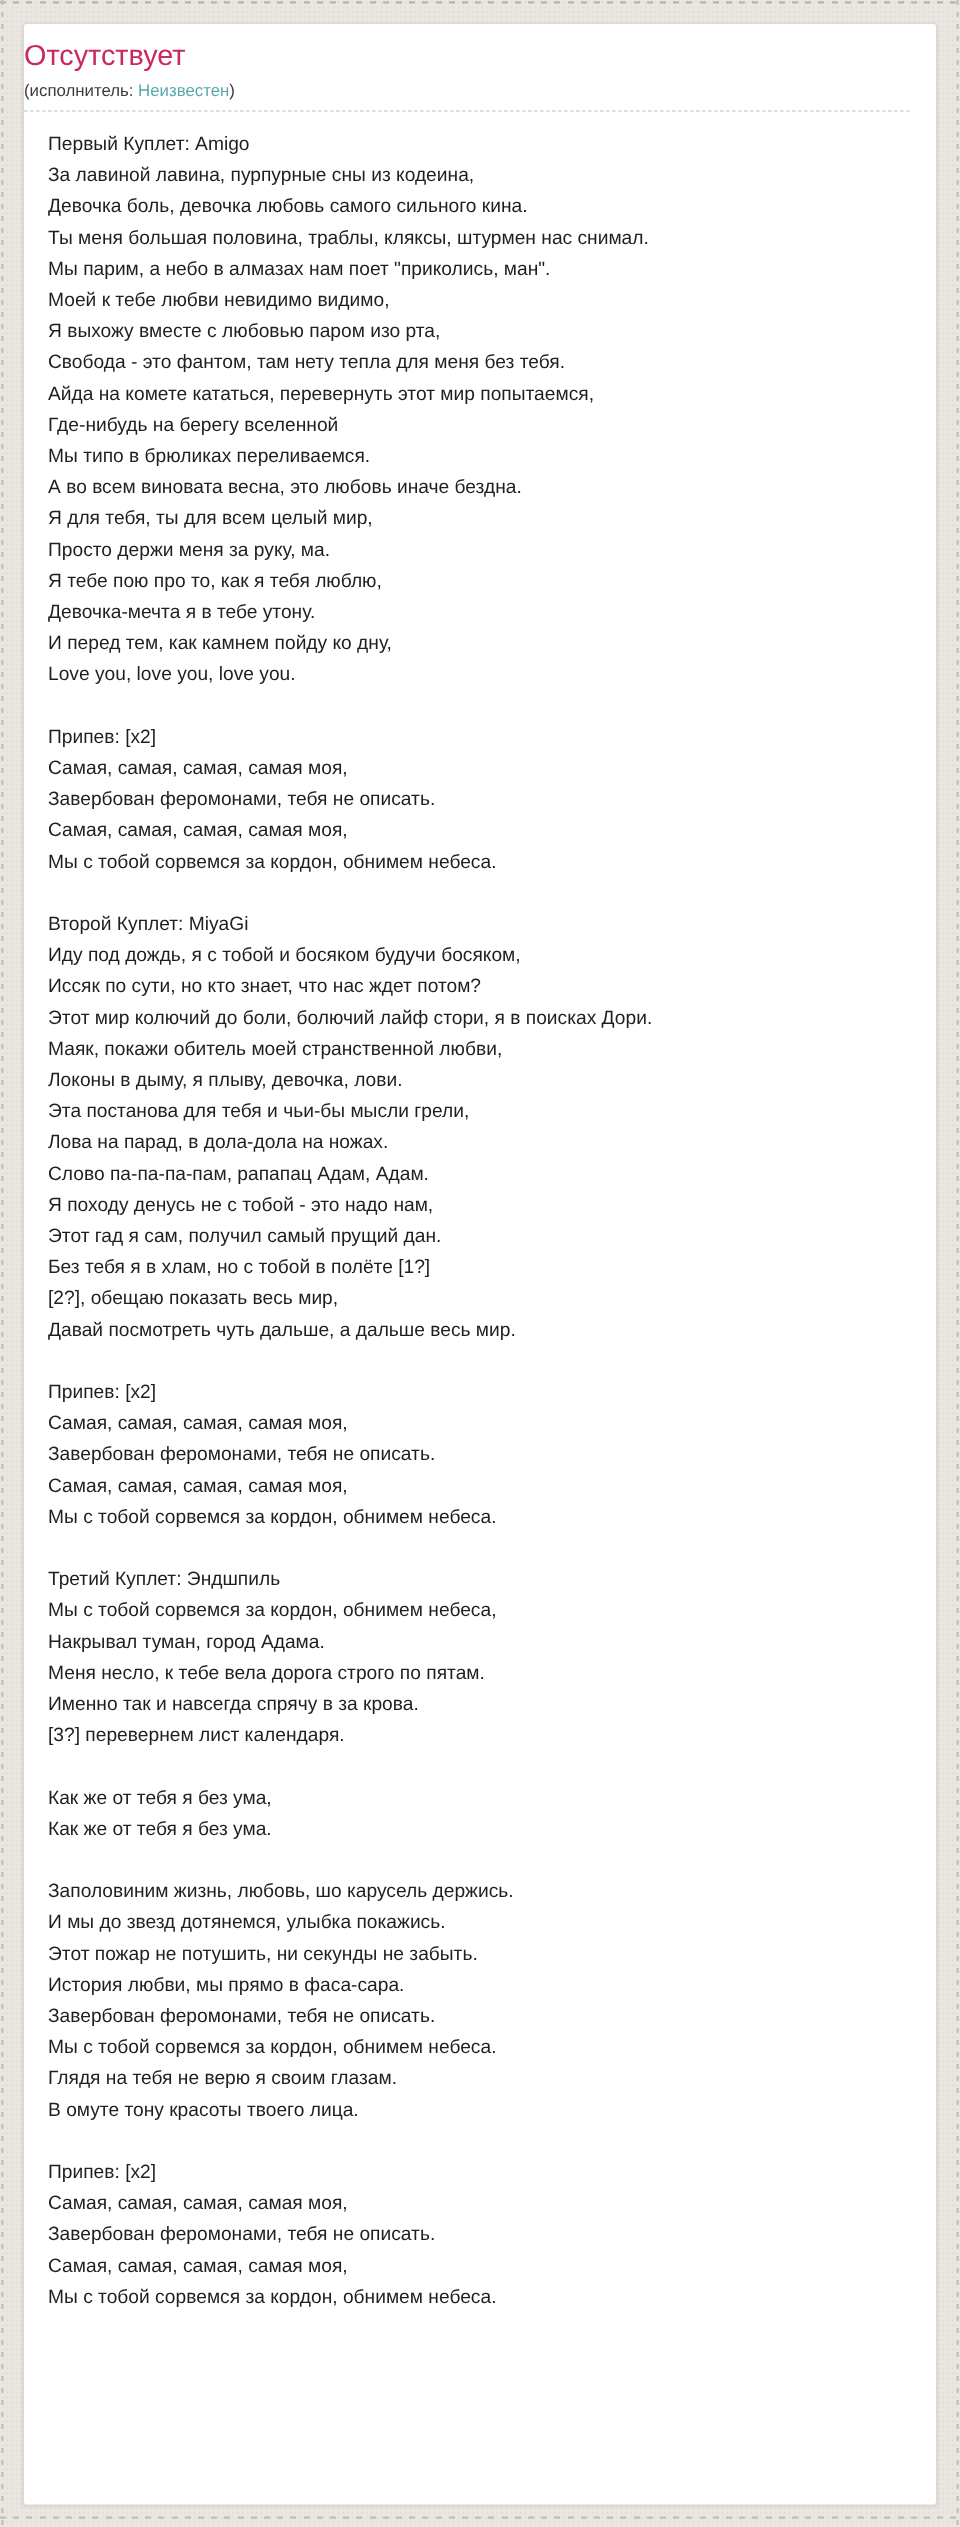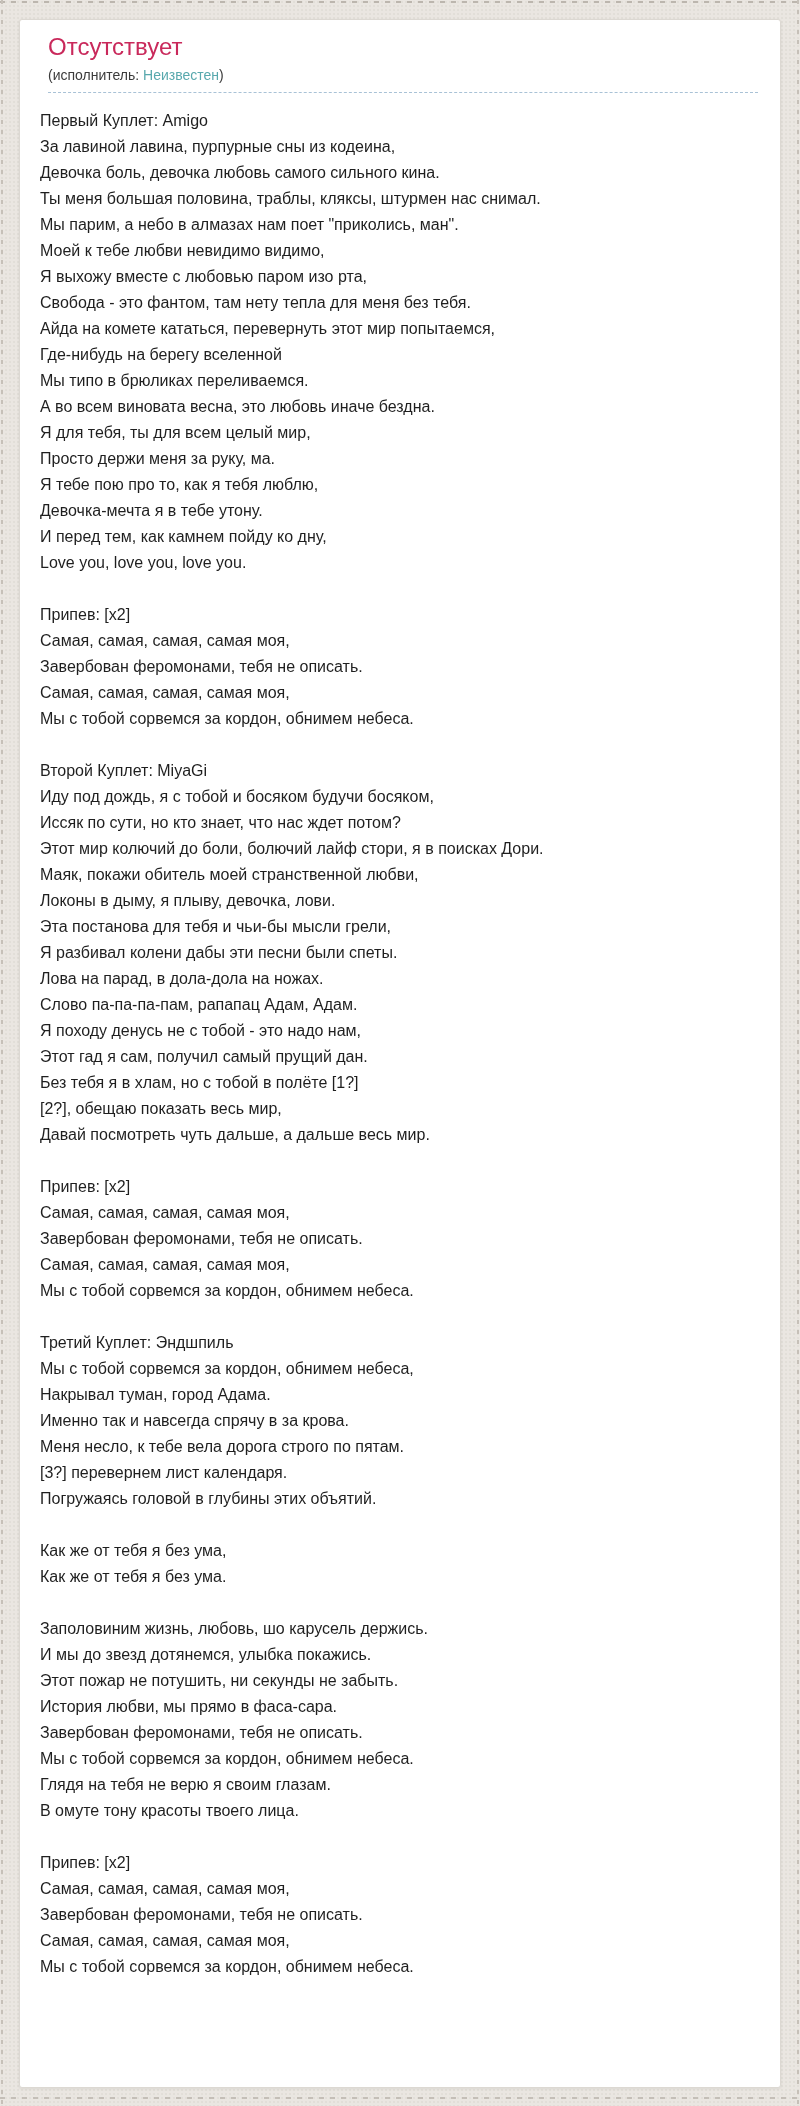--- a/index.html
+++ b/index.html
@@ -29,21 +29,21 @@
   .card {
     position: absolute;
     left: 19px; top: 19px;
     width: 762px; height: 2069px;
     background: var(--card_bg, #ffffff);
     border: 1px solid #dcd8d2;
     border-radius: 3px;
     box-shadow: 0 1px 3px rgba(0,0,0,0.07);
   }
   .header {
-    padding: 13px 22px 0 28px;
+    padding: 13px 22px 0 0;
   }
   .song-title {
     display: inline-block;
     font-size: 24px;
     line-height: 27px;
     color: var(--title_link, #c9295b);
     text-decoration: none;
     cursor: pointer;
   }
   .artist-line {
@@ -105,42 +105,40 @@
       <div class="lyric-line">Самая, самая, самая, самая моя,</div>
       <div class="lyric-line">Мы с тобой сорвемся за кордон, обнимем небеса.</div>
       <div class="lyric-line"></div>
       <div class="lyric-line">Второй Куплет: MiyaGi</div>
       <div class="lyric-line">Иду под дождь, я с тобой и босяком будучи босяком,</div>
       <div class="lyric-line">Иссяк по сути, но кто знает, что нас ждет потом?</div>
       <div class="lyric-line">Этот мир колючий до боли, болючий лайф стори, я в поисках Дори.</div>
       <div class="lyric-line">Маяк, покажи обитель моей странственной любви,</div>
       <div class="lyric-line">Локоны в дыму, я плыву, девочка, лови.</div>
       <div class="lyric-line">Эта постанова для тебя и чьи-бы мысли грели,</div>
-      <div class="lyric-line">Я разбивал колени дабы эти песни были спеты.</div>
       <div class="lyric-line">Лова на парад, в дола-дола на ножах.</div>
       <div class="lyric-line">Слово па-па-па-пам, рапапац Адам, Адам.</div>
       <div class="lyric-line">Я походу денусь не с тобой - это надо нам,</div>
       <div class="lyric-line">Этот гад я сам, получил самый прущий дан.</div>
       <div class="lyric-line">Без тебя я в хлам, но с тобой в полёте [1?]</div>
       <div class="lyric-line">[2?], обещаю показать весь мир,</div>
       <div class="lyric-line">Давай посмотреть чуть дальше, а дальше весь мир.</div>
       <div class="lyric-line"></div>
       <div class="lyric-line">Припев: [x2]</div>
       <div class="lyric-line">Самая, самая, самая, самая моя,</div>
       <div class="lyric-line">Завербован феромонами, тебя не описать.</div>
       <div class="lyric-line">Самая, самая, самая, самая моя,</div>
       <div class="lyric-line">Мы с тобой сорвемся за кордон, обнимем небеса.</div>
       <div class="lyric-line"></div>
       <div class="lyric-line">Третий Куплет: Эндшпиль</div>
       <div class="lyric-line">Мы с тобой сорвемся за кордон, обнимем небеса,</div>
       <div class="lyric-line">Накрывал туман, город Адама.</div>
+      <div class="lyric-line">Меня несло, к тебе вела дорога строго по пятам.</div>
       <div class="lyric-line">Именно так и навсегда спрячу в за крова.</div>
-      <div class="lyric-line">Меня несло, к тебе вела дорога строго по пятам.</div>
       <div class="lyric-line">[3?] перевернем лист календаря.</div>
-      <div class="lyric-line">Погружаясь головой в глубины этих объятий.</div>
       <div class="lyric-line"></div>
       <div class="lyric-line">Как же от тебя я без ума,</div>
       <div class="lyric-line">Как же от тебя я без ума.</div>
       <div class="lyric-line"></div>
       <div class="lyric-line">Заполовиним жизнь, любовь, шо карусель держись.</div>
       <div class="lyric-line">И мы до звезд дотянемся, улыбка покажись.</div>
       <div class="lyric-line">Этот пожар не потушить, ни секунды не забыть.</div>
       <div class="lyric-line">История любви, мы прямо в фаса-сара.</div>
       <div class="lyric-line">Завербован феромонами, тебя не описать.</div>
       <div class="lyric-line">Мы с тобой сорвемся за кордон, обнимем небеса.</div>

